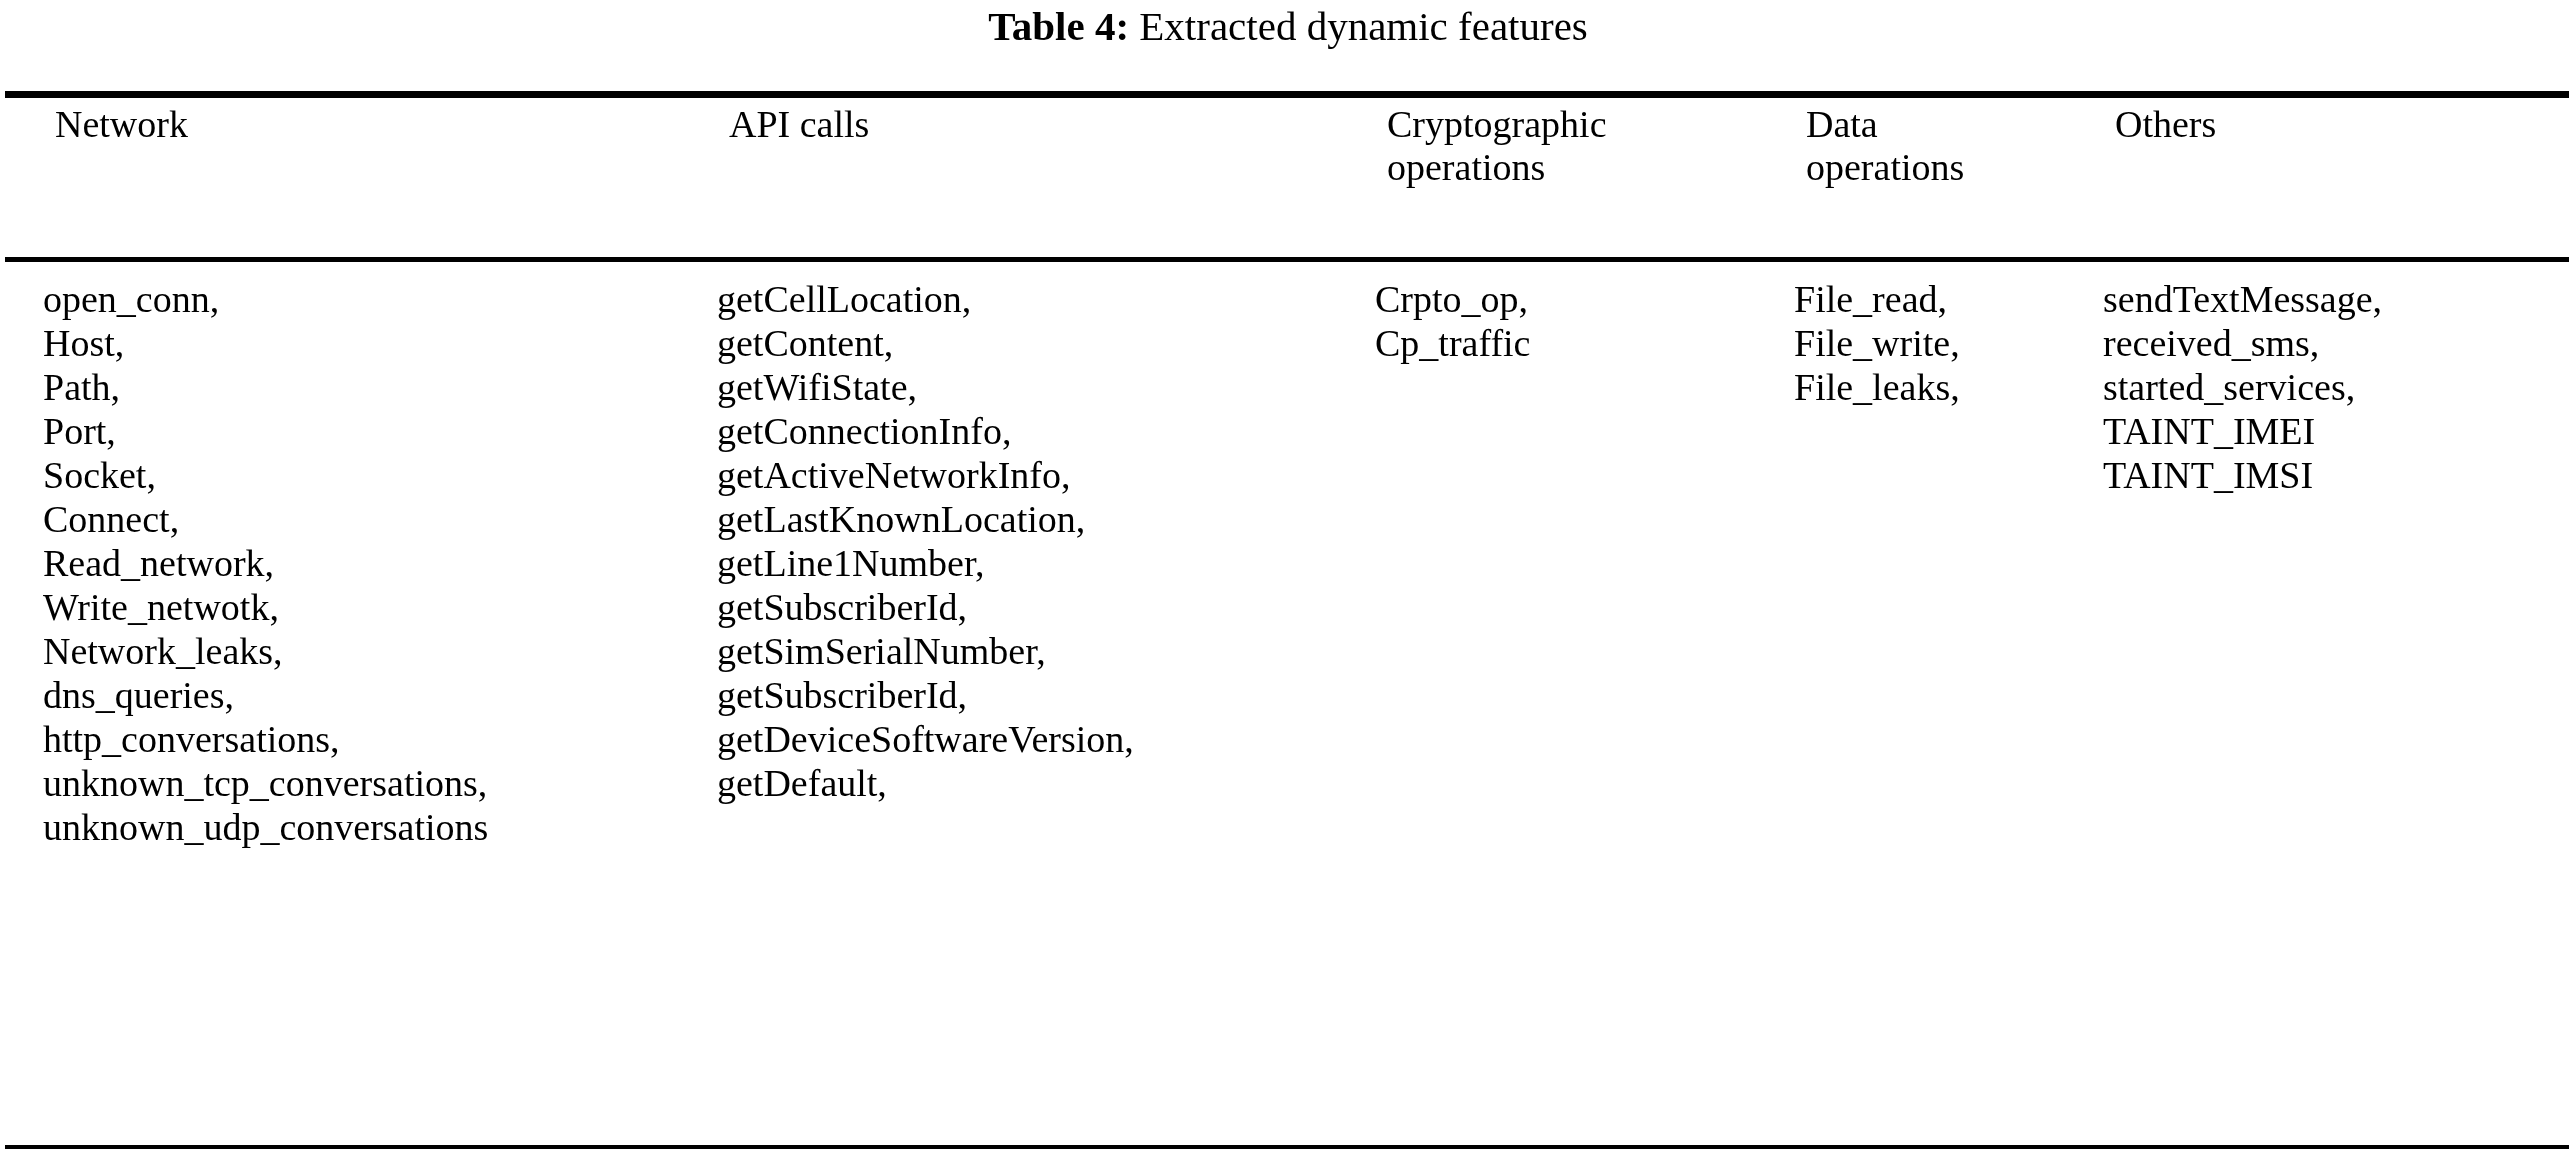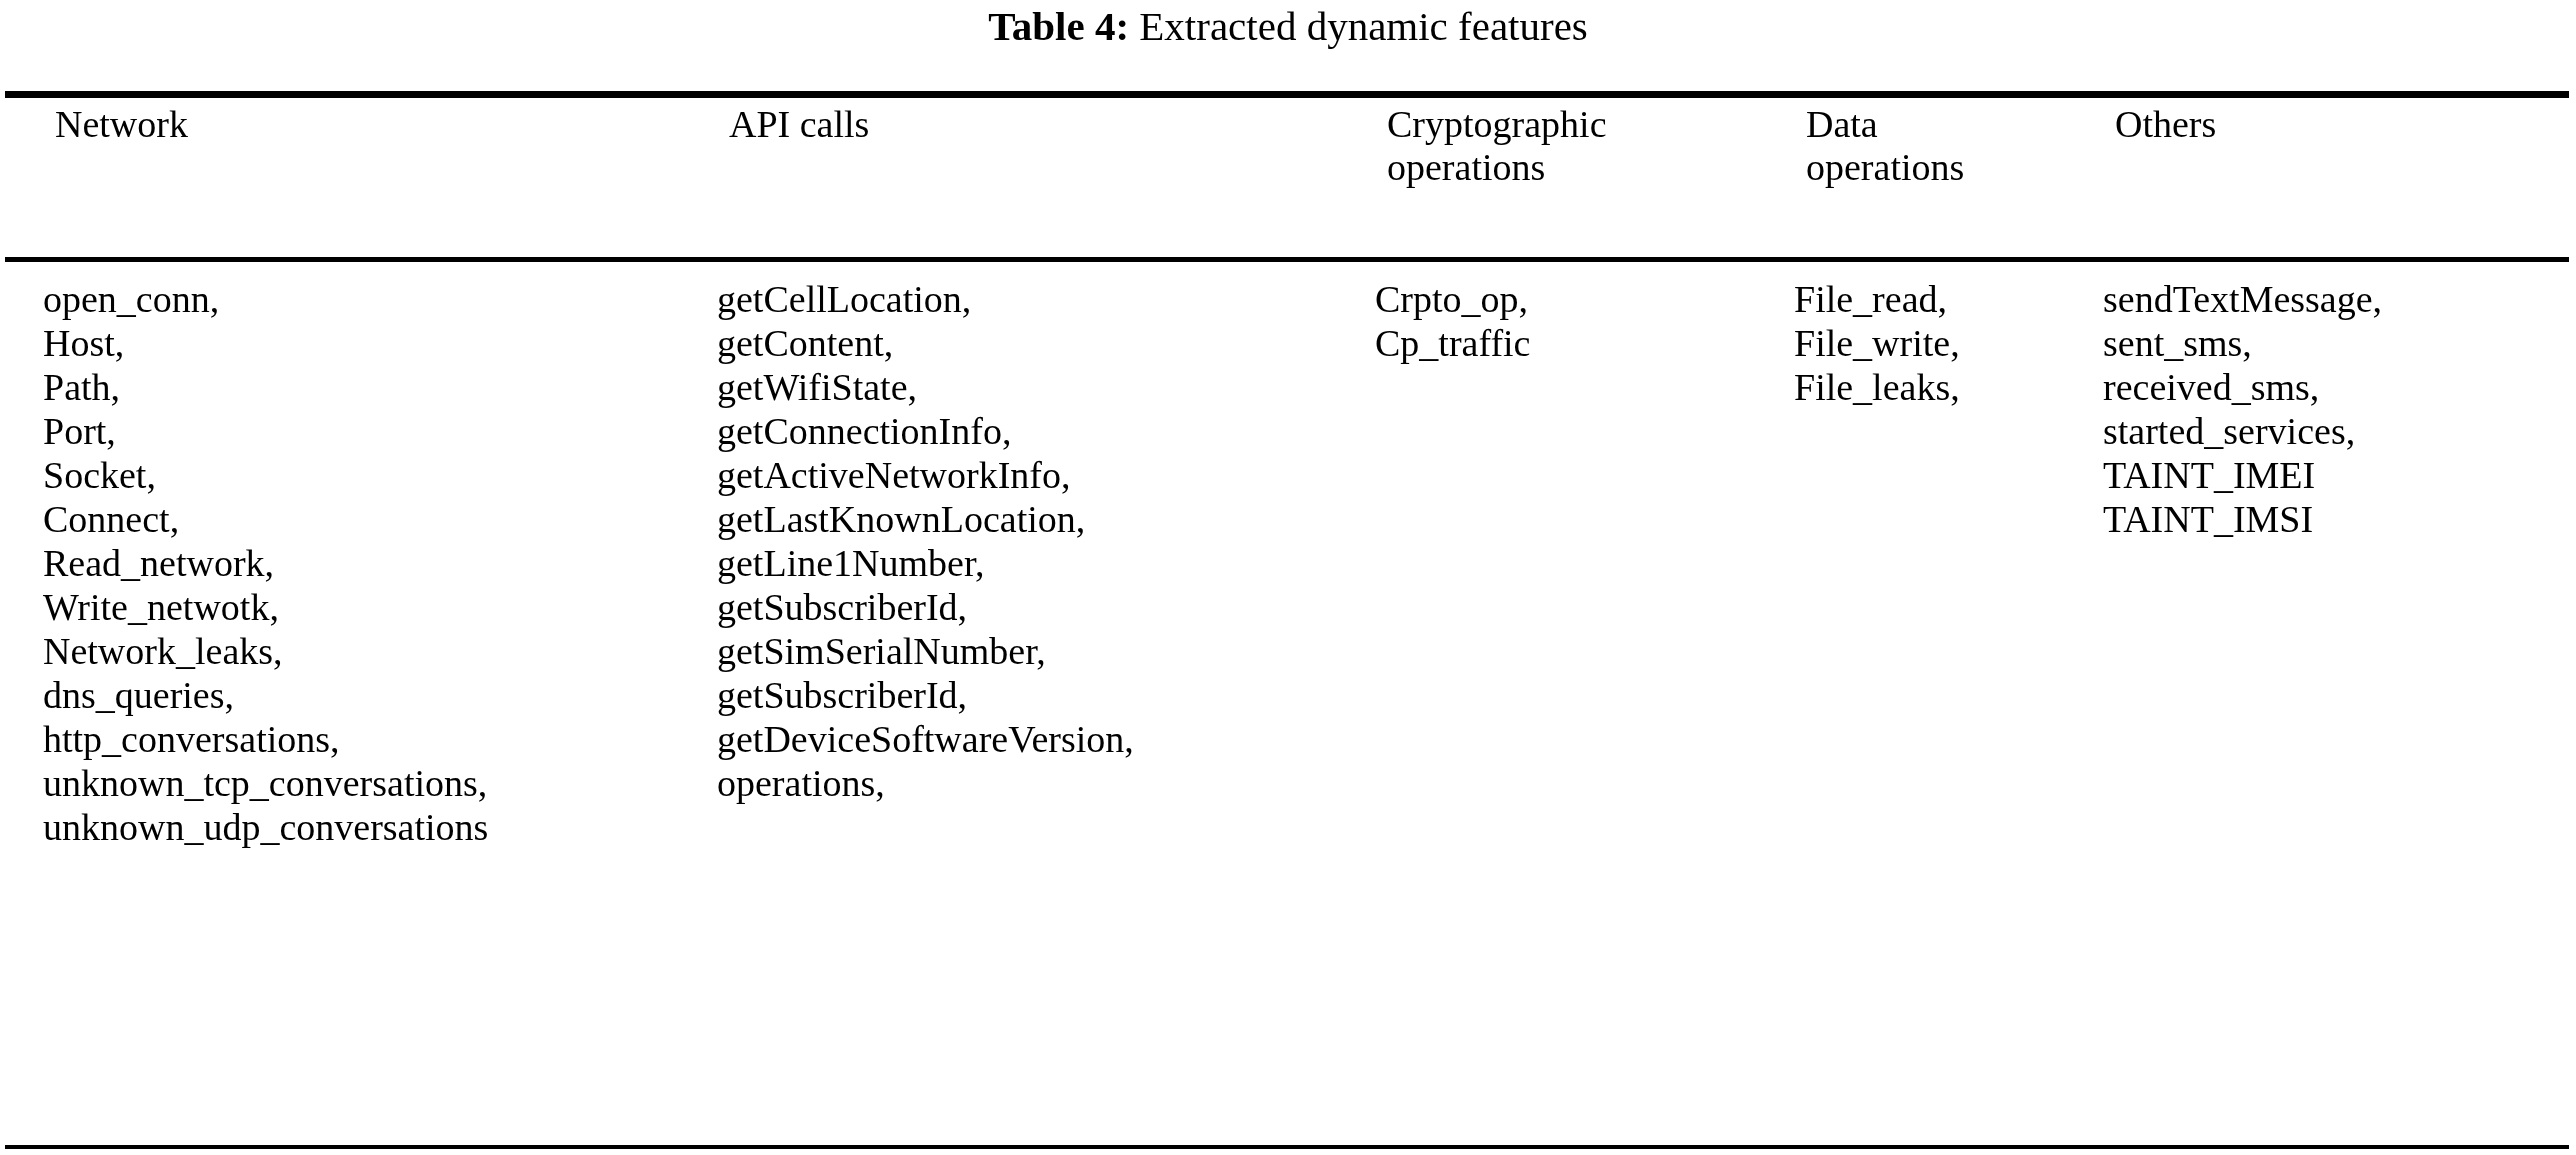--- a/index.html
+++ b/index.html
@@ -152,37 +152,36 @@
       <div class="item">getContent,</div>
       <div class="item">getWifiState,</div>
       <div class="item">getConnectionInfo,</div>
       <div class="item">getActiveNetworkInfo,</div>
       <div class="item">getLastKnownLocation,</div>
       <div class="item">getLine1Number,</div>
       <div class="item">getSubscriberId,</div>
       <div class="item">getSimSerialNumber,</div>
       <div class="item">getSubscriberId,</div>
       <div class="item">getDeviceSoftwareVersion,</div>
-      <div class="item">operations,</div>
+      <div class="item">getDefault,</div>
     </div>
 
     <div class="col col-body c-crypto">
       <div class="item">Crpto_op,</div>
       <div class="item">Cp_traffic</div>
     </div>
 
     <div class="col col-body c-data">
       <div class="item">File_read,</div>
       <div class="item">File_write,</div>
       <div class="item">File_leaks,</div>
     </div>
 
     <div class="col col-body c-others">
       <div class="item">sendTextMessage,</div>
-      <div class="item">sent_sms,</div>
       <div class="item">received_sms,</div>
       <div class="item">started_services,</div>
       <div class="item">TAINT_IMEI</div>
       <div class="item">TAINT_IMSI</div>
     </div>
 
   </div>
 </div>
 
 

